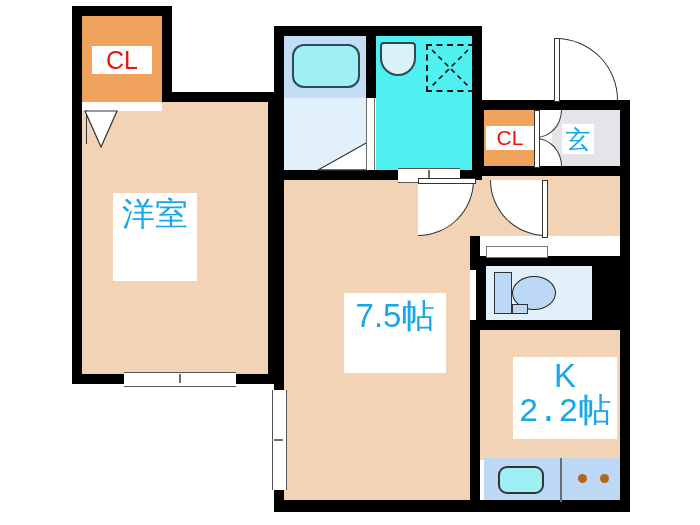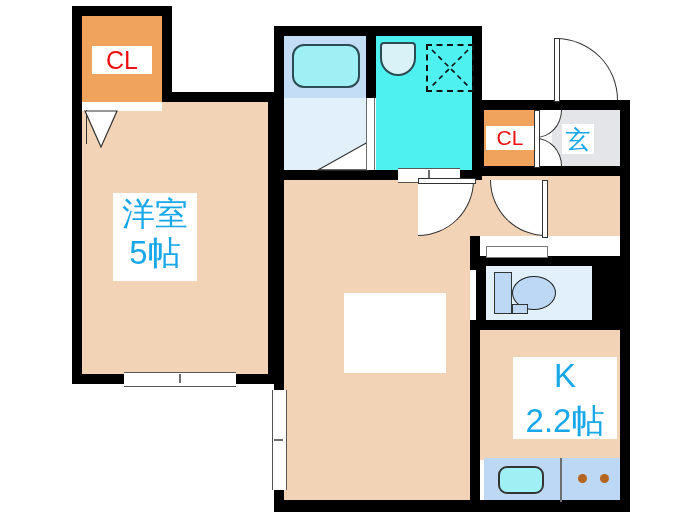--- a/index.html
+++ b/index.html
@@ -199,24 +199,24 @@
   <div class="label-cl" style="left:486px;top:126px;width:48px;height:24px;font-size:21px;line-height:24px;">
     <span>CL</span>
   </div>
 
   <div class="label" style="left:562px;top:124px;width:32px;height:30px;font-size:25px;line-height:30px;">
     <span>玄</span>
   </div>
 
   <div class="label" style="left:113px;top:193px;width:84px;height:84px;font-size:33px;padding-top:4px;text-align:center;">
     <span class="lbl-l1">洋室</span>
-    <span class="lbl-l2" style="margin-top:6px;">5帖</span>
   </div>
 
   <div class="label" style="left:344px;top:293px;width:102px;height:78px;font-size:33px;padding-top:2px;">
+    <span class="lbl-l2" style="margin-top:4px;">7.5帖</span>
   </div>
 
   <div class="label" style="left:513px;top:357px;width:104px;height:80px;font-size:33px;padding-top:2px;">
     <span class="lbl-l1">K</span>
-    <span class="lbl-l2" style="margin-top:12px;">2.2帖</span>
+    <span class="lbl-l2" style="margin-top:4px;font-family:Liberation Mono, monospace;">2.2帖</span>
   </div>
 
 </div>
 
 </body></html>

